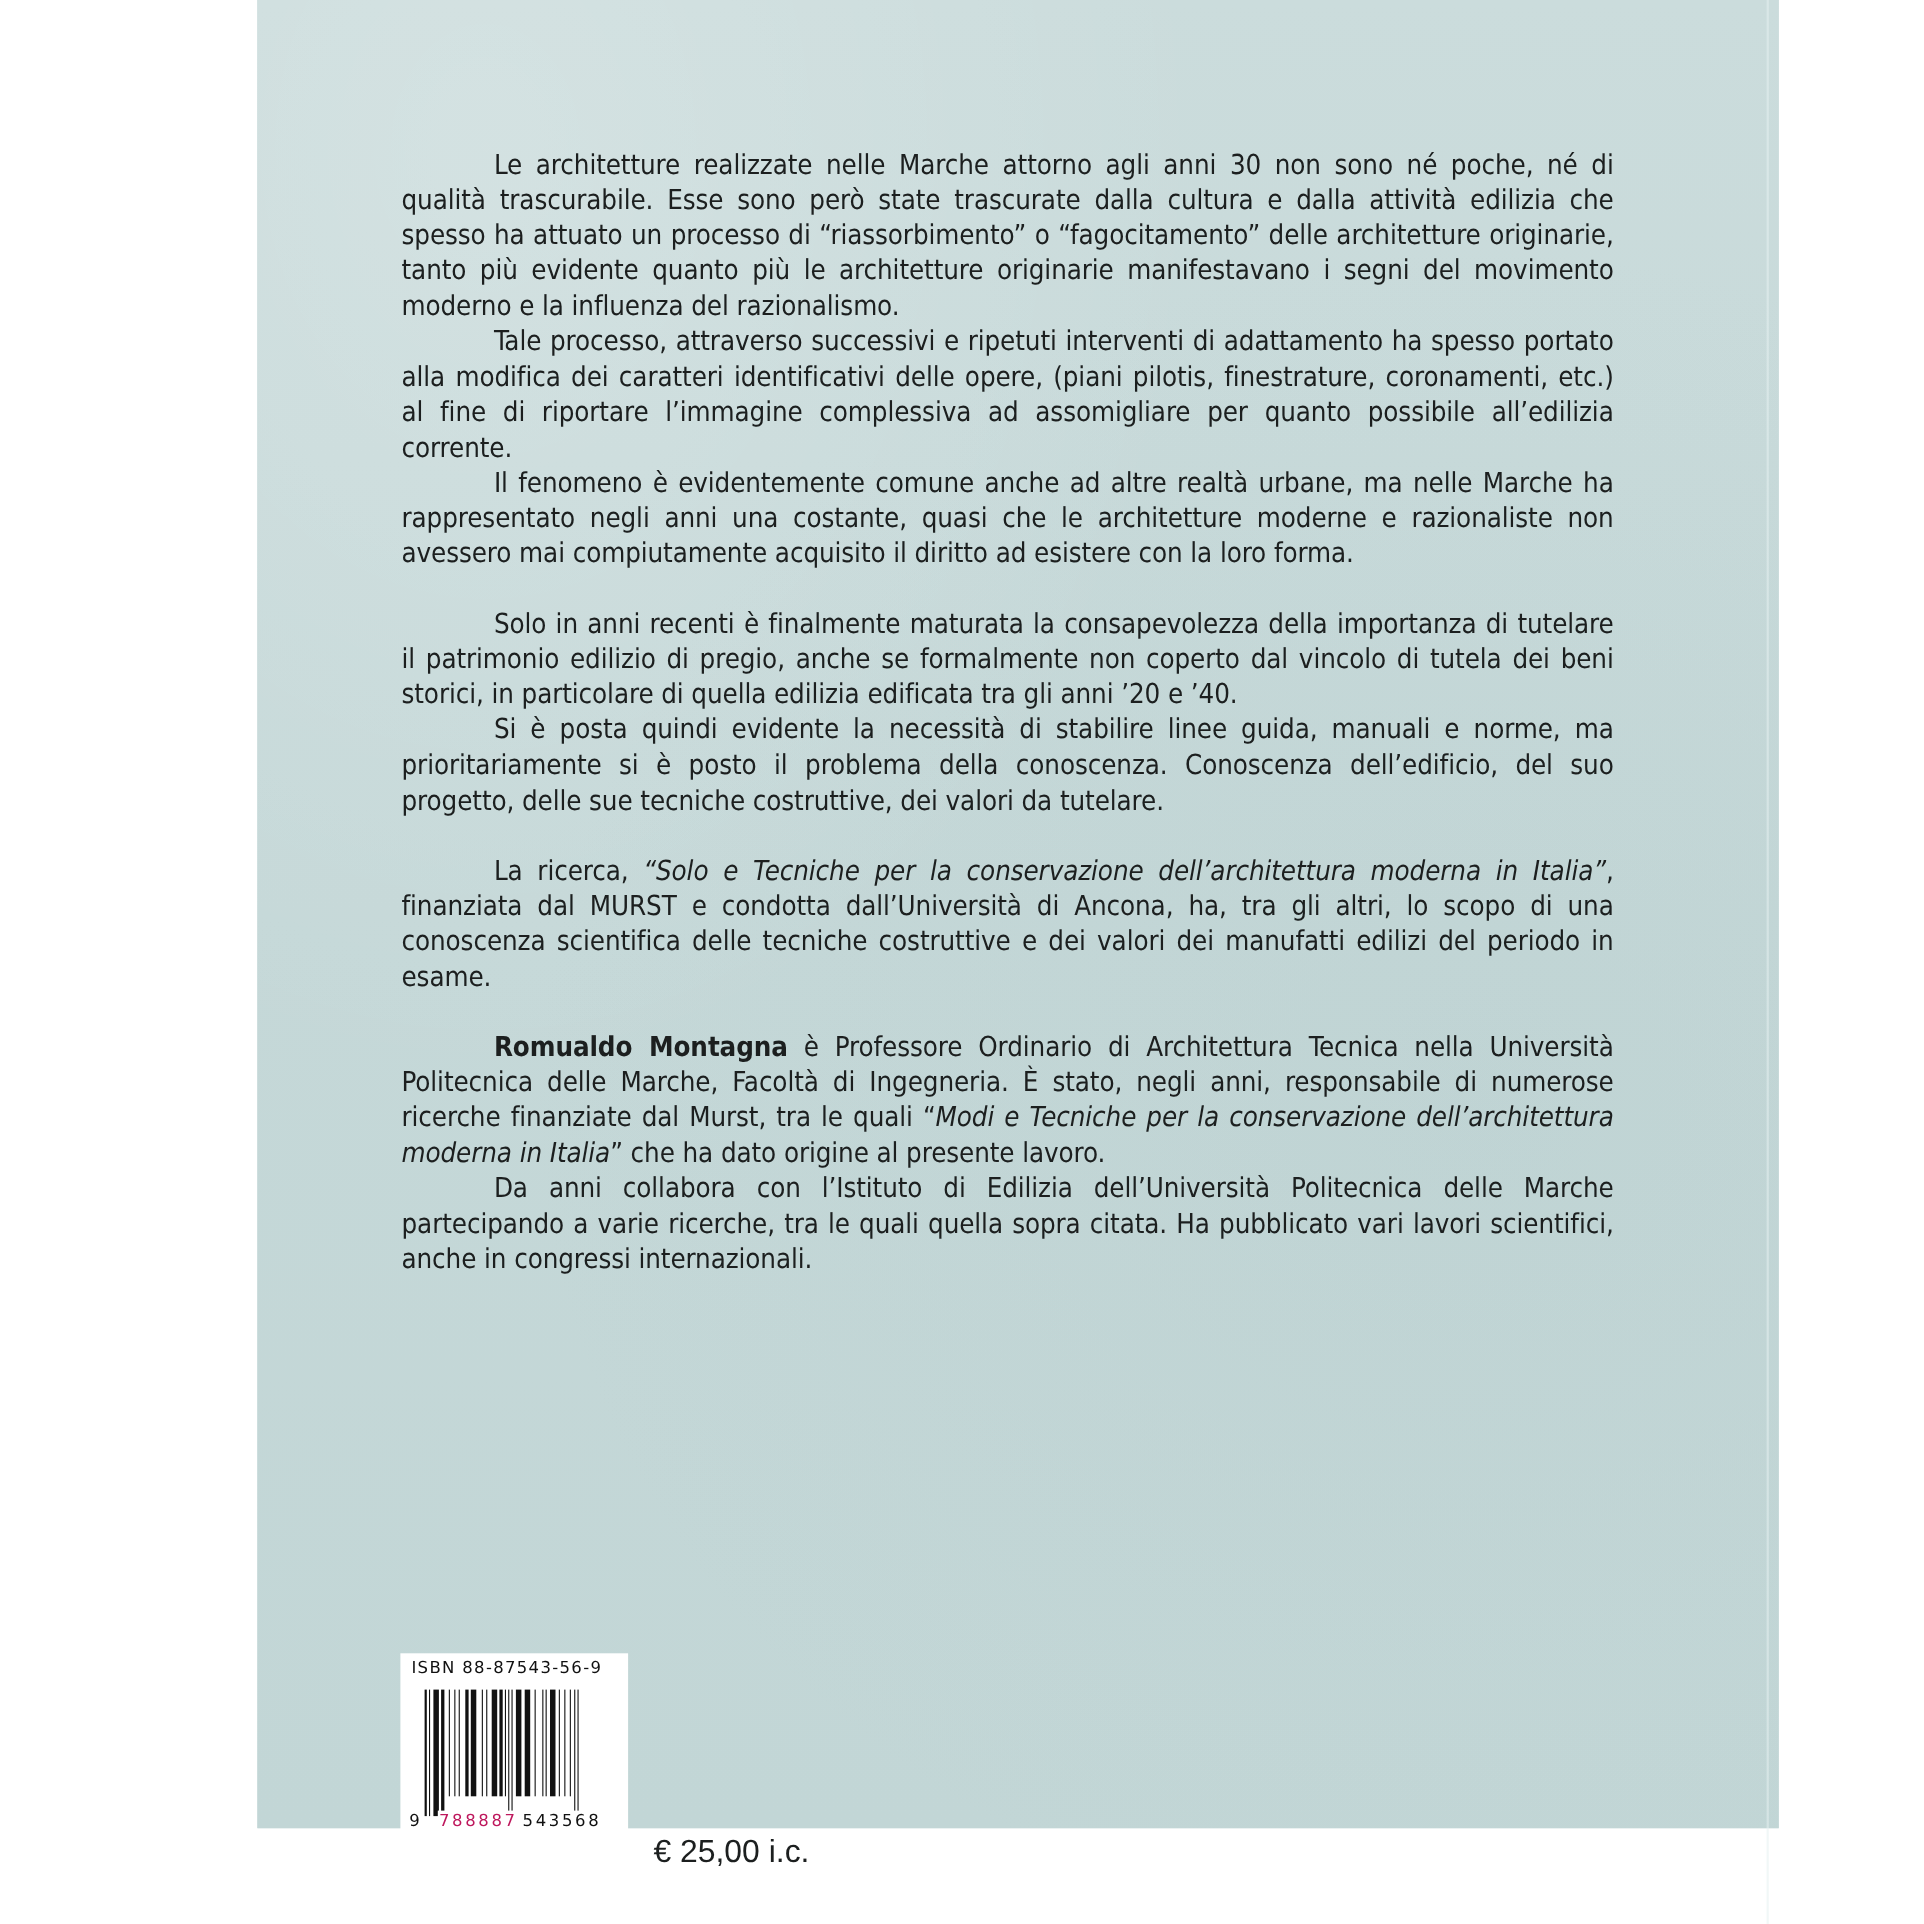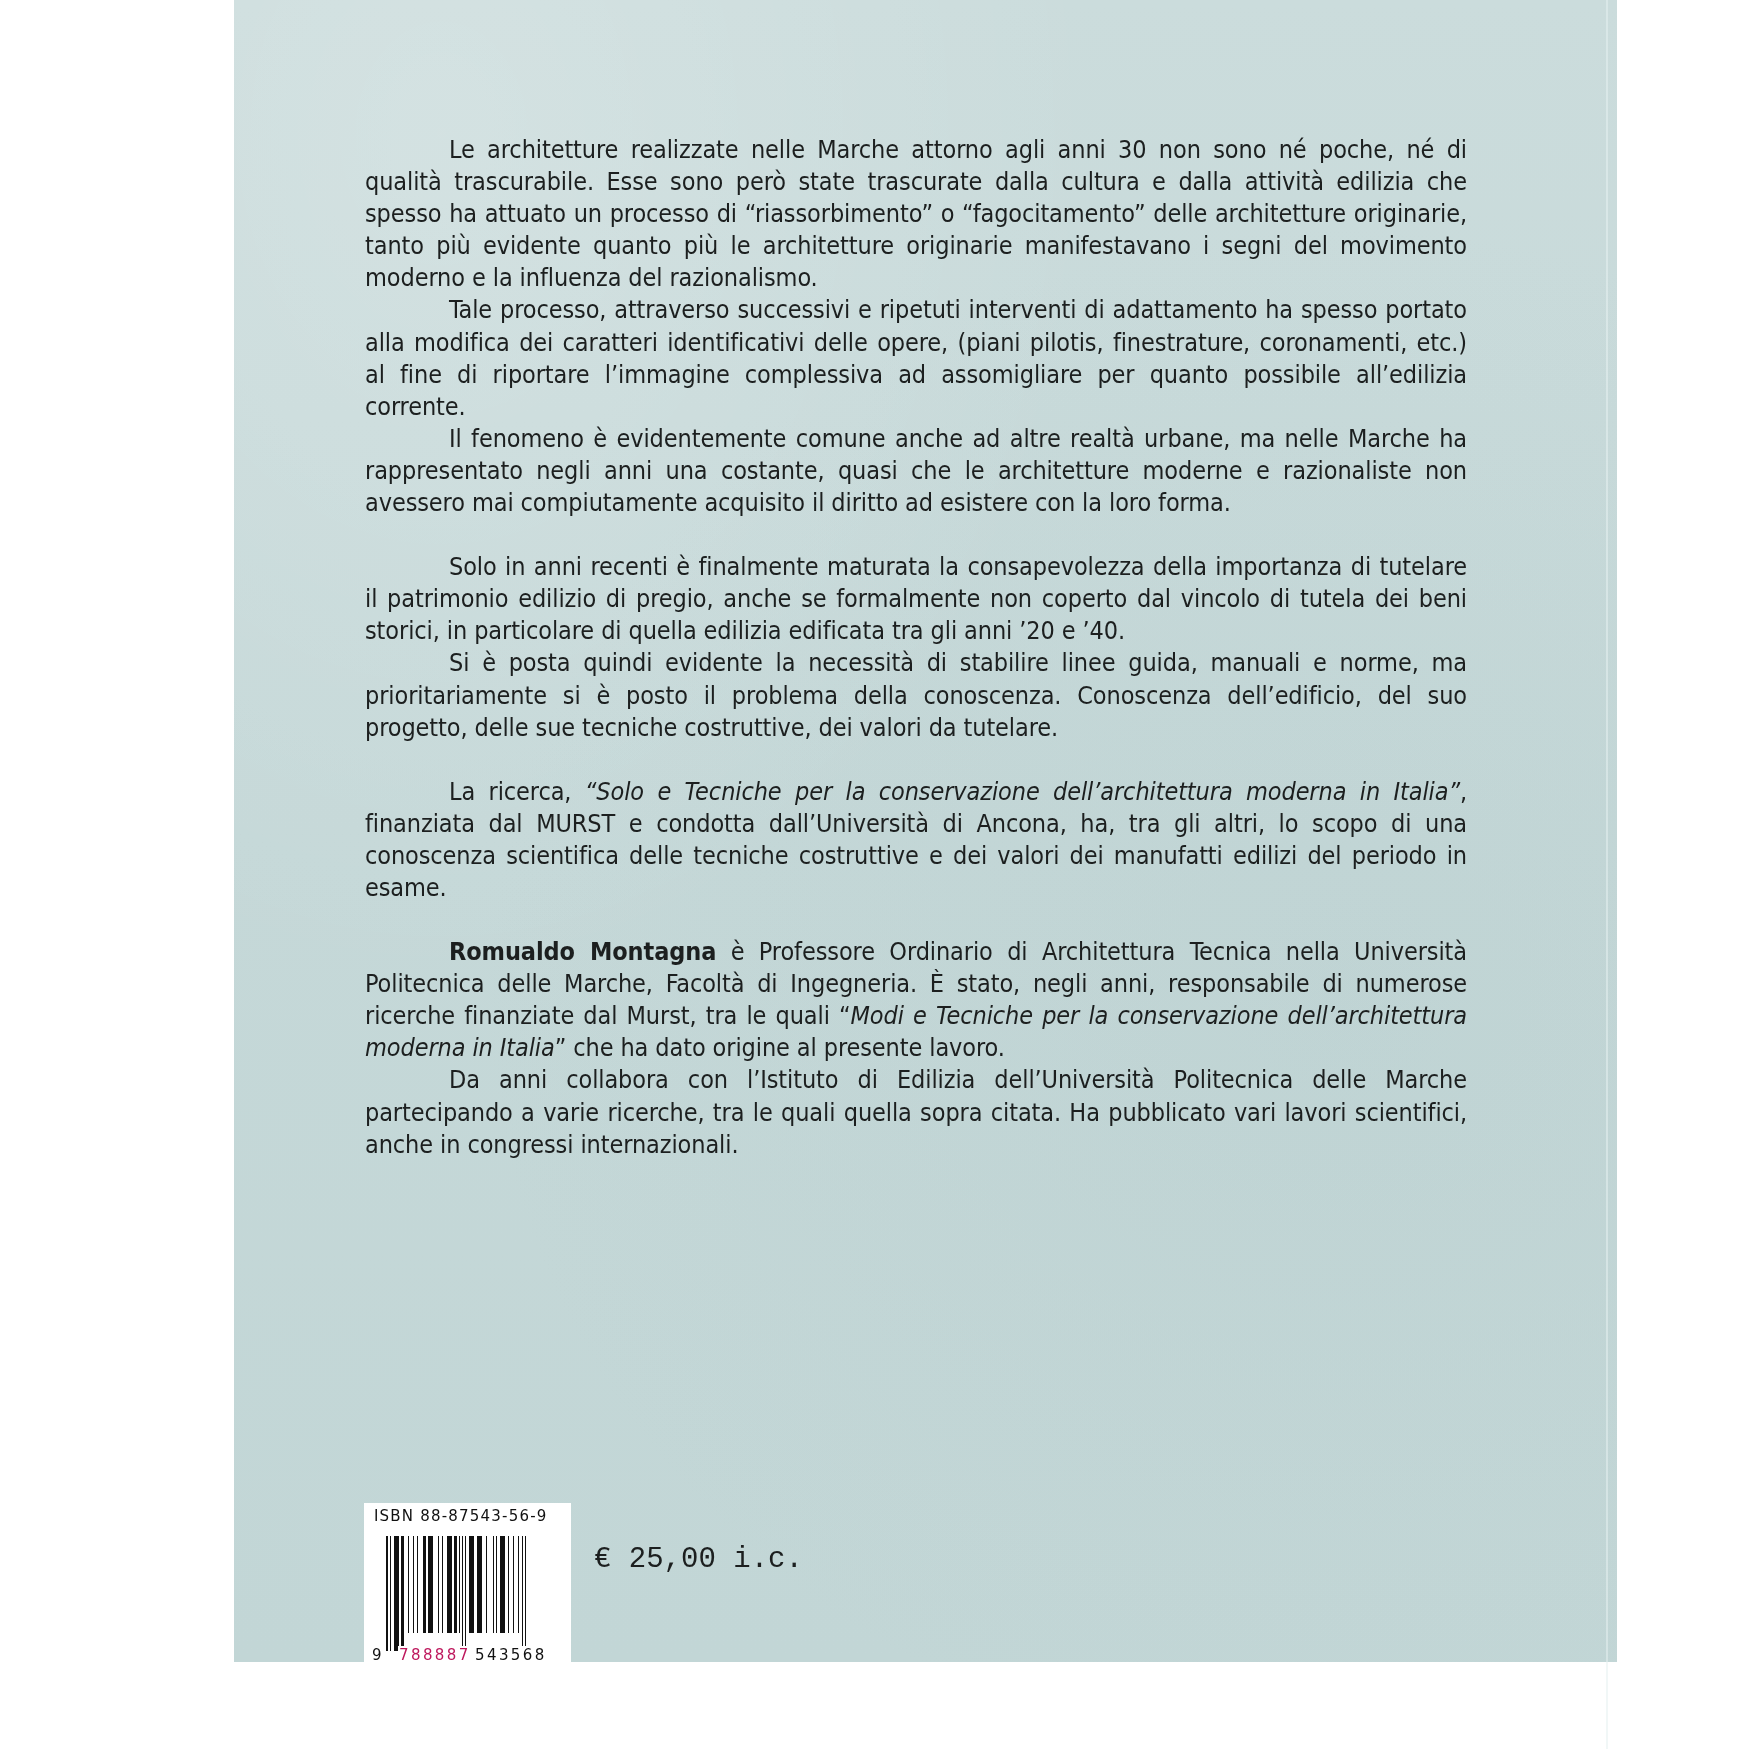--- a/index.html
+++ b/index.html
@@ -125,22 +125,22 @@
     font-family: "DejaVu Sans", sans-serif;
     font-size: 15px;
     letter-spacing: 2.4px;
     color: #111;
     background: #fff;
     padding: 0 1px;
   }
   .price {
     position: absolute;
     left: 360px;
-    top: 1543px;
-    font-family: Liberation Mono, monospace;
+    top: 1668px;
+    font-family: Liberation Sans, sans-serif;
     font-size: 29px;
     color: #1c1f1f;
     white-space: nowrap;
     text-align: right;
   }
 </style>
 </head>
 <body>
 
 <div class="cover">

